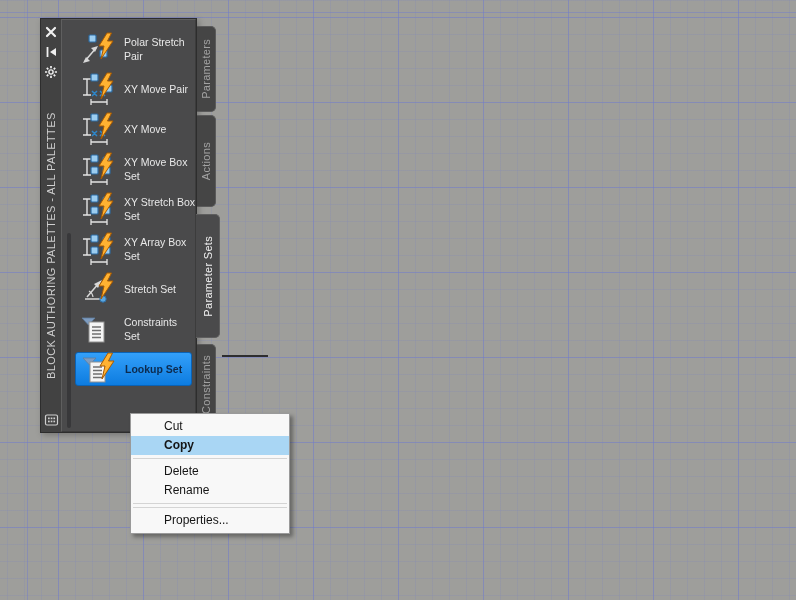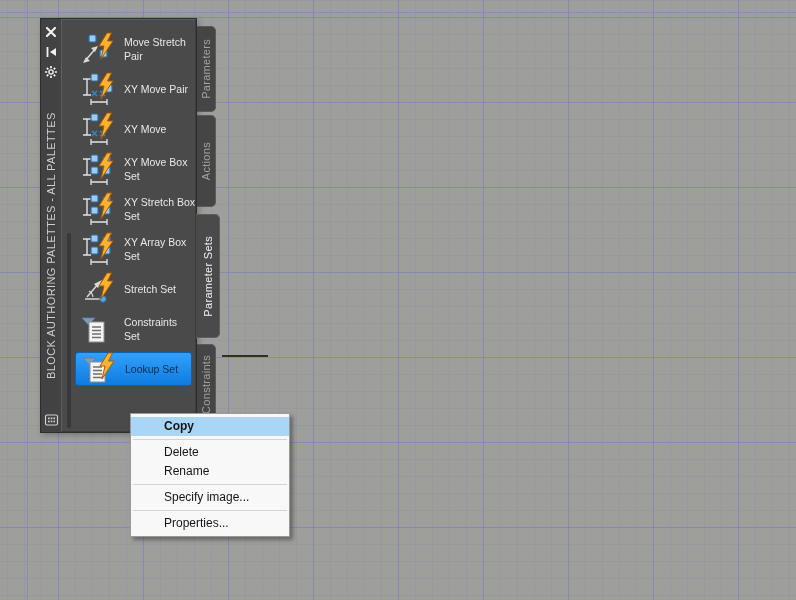--- a/index.html
+++ b/index.html
@@ -59,21 +59,21 @@
   .picon{width:36px;height:34px;flex:0 0 auto;}
   .plabel{
     margin-left:8px;color:#e8e8e8;font-size:10.5px;line-height:14px;
     white-space:pre-line;width:76px;
   }
   .pitem.selected{
     height:34px;margin:3px 3px 3px 13px;padding-left:5px;
     background:linear-gradient(var(--sel-top,#33a0fa),var(--sel-bot,#0d7ce0));
     border:1px solid #0b62b4;border-radius:3px;box-sizing:border-box;
   }
-  .pitem.selected .plabel{color:#0d2b4e;font-weight:normal;}
+  .pitem.selected .plabel{color:#0d2b4e;font-weight:bold;}
 
   
   #tab-strip{position:absolute;left:196px;top:18px;width:24px;height:415px;z-index:5;}
   .vtab{
     position:absolute;left:1px;width:19px;box-sizing:border-box;
     background:#454545;border:1px solid #5a5a5a;border-left:none;
     border-radius:0 5px 5px 0;
     display:flex;align-items:center;justify-content:center;cursor:pointer;
   }
   .vtab span{
@@ -145,21 +145,21 @@
       <div id="palette-items">
           <div class="pitem">
             <span class="picon"><svg width="36" height="34" viewBox="0 0 36 34">
                 <path d="M5 29 L16 16" stroke="#d8d8d8" stroke-width="1.5"></path>
                 <polygon points="3,31 10,29 6,25" fill="#d8d8d8"></polygon>
                 <polygon points="18,14 11,16 15,20" fill="#d8d8d8"></polygon>
                 <rect x="9" y="3" width="7" height="7" rx="1" fill="#9ccdf0" stroke="#2e6da4" stroke-width="1.2"></rect>
                 <rect x="20" y="18" width="7" height="7" rx="1" fill="#9ccdf0" stroke="#2e6da4" stroke-width="1.2"></rect>
                 <path d="M27 1 L19 14 L24 14 L21 27 L33 9 L27.5 9 L31.5 1 Z" fill="#ffb232" stroke="#a85a00" stroke-width="1" stroke-linejoin="round"></path>
               </svg></span>
-            <span class="plabel">Move Stretch
+            <span class="plabel">Polar Stretch
 Pair</span>
           </div>
           <div class="pitem">
             <span class="picon"><svg width="36" height="34" viewBox="0 0 36 34">
                 <path d="M3 7 H11 M7 7 V23 M3 23 H11" stroke="#e4e4e4" stroke-width="1.4" fill="none"></path>
                 <rect x="11" y="2" width="7" height="7" rx="1" fill="#9ccdf0" stroke="#2e6da4" stroke-width="1.2"></rect>
                 <rect x="25" y="13" width="7" height="7" rx="1" fill="#9ccdf0" stroke="#2e6da4" stroke-width="1.2"></rect>
                 <path d="M12 19 L17 24 M17 19 L12 24 M20 19 L25 24 M25 19 L20 24" stroke="#2e86c8" stroke-width="1.5" fill="none"></path>
                 <path d="M11 30 H27 M11 27 V33 M27 27 V33" stroke="#e4e4e4" stroke-width="1.3" fill="none"></path>
                 <path d="M27 1 L19 14 L24 14 L21 27 L33 9 L27.5 9 L31.5 1 Z" fill="#ffb232" stroke="#a85a00" stroke-width="1" stroke-linejoin="round"></path>
@@ -255,22 +255,22 @@
       </div>
       <div class="vtab active" style="top: 196px; height: 124px;">
         <span>Parameter Sets</span>
       </div>
       <div class="vtab" style="top: 326px; height: 80px;">
         <span>Constraints</span>
       </div>
     </div>
 
   <div id="context-menu">
+      <div class="cm-item">Cut</div>
       <div class="cm-item highlight">Copy</div>
       <div class="cm-sep"></div>
       <div class="cm-item">Delete</div>
       <div class="cm-item">Rename</div>
       <div class="cm-sep"></div>
-      <div class="cm-item">Specify image...</div>
       <div class="cm-sep"></div>
       <div class="cm-item">Properties...</div>
     </div>
 </div>
 
 </body></html>

